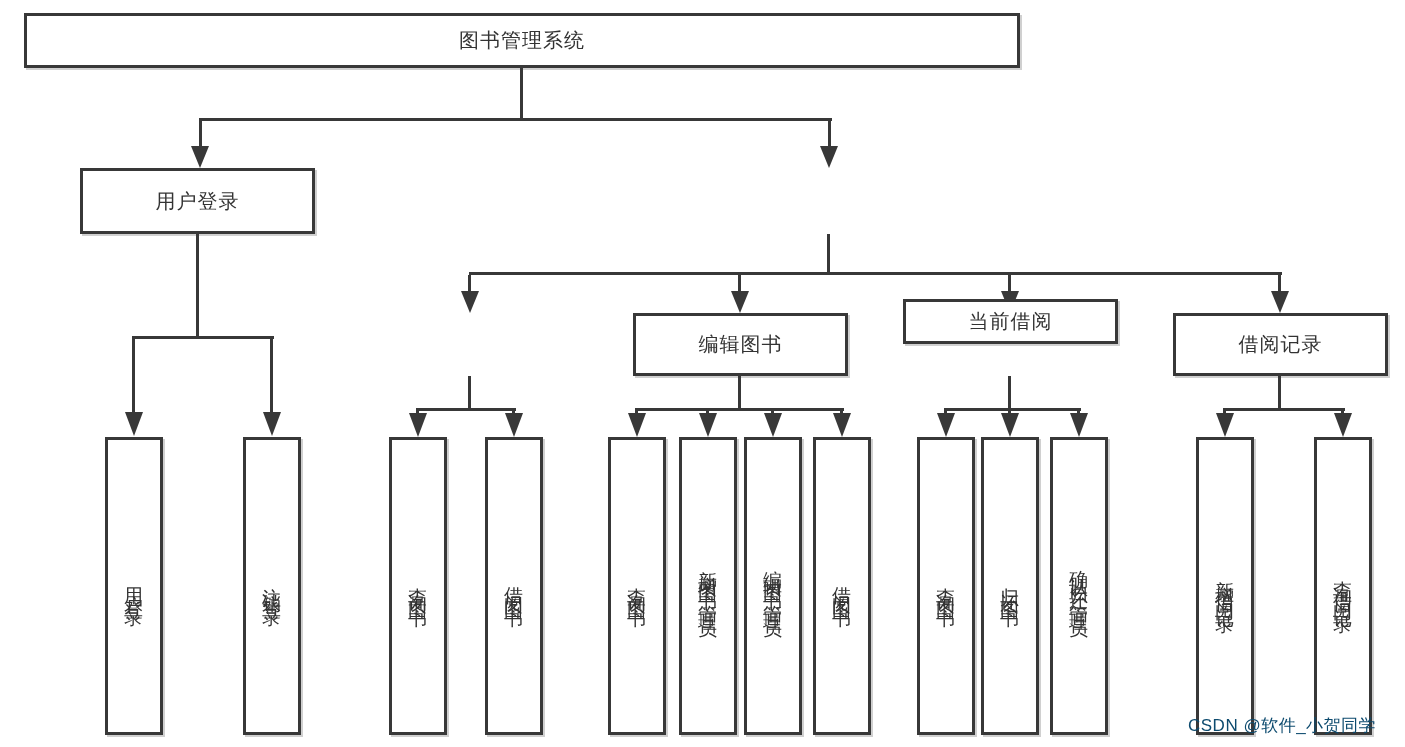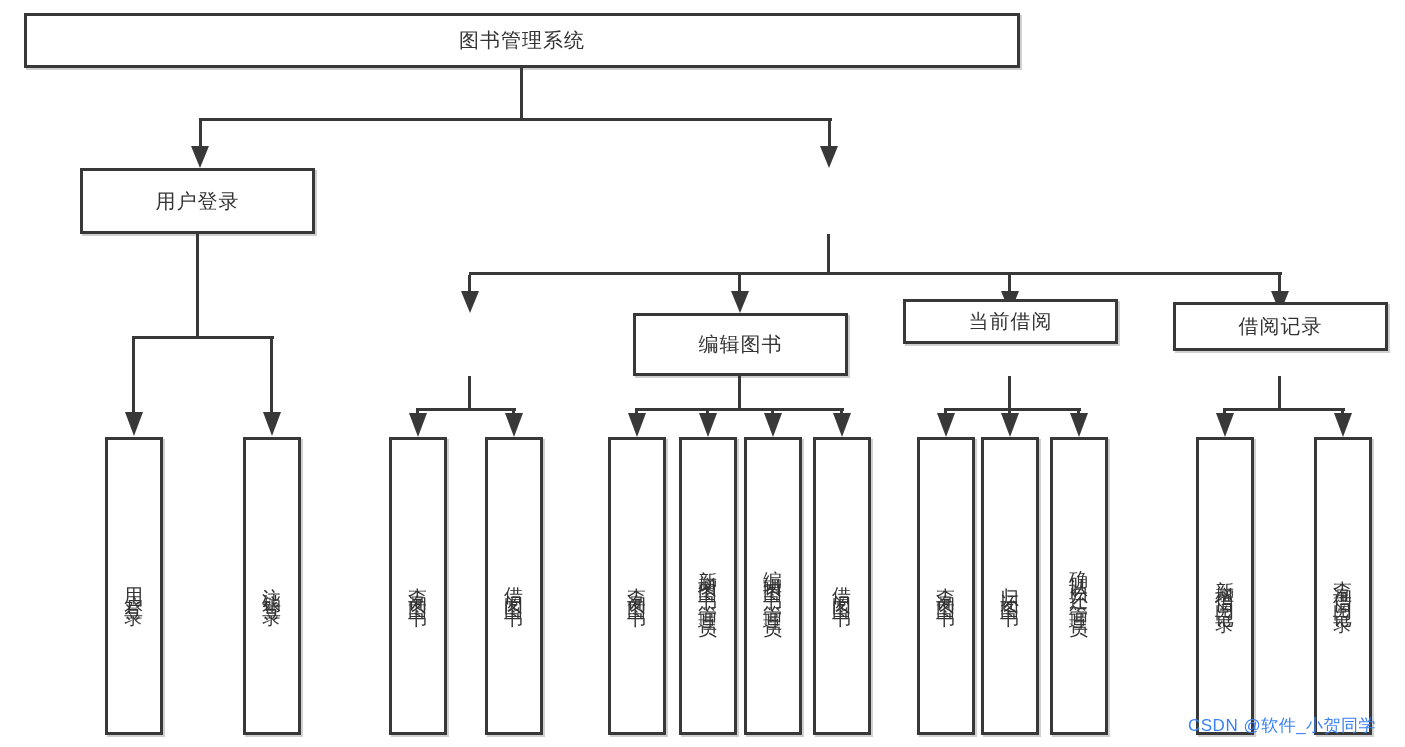--- a/index.html
+++ b/index.html
@@ -22,21 +22,21 @@
     border-left:9px solid transparent; border-right:9px solid transparent;
     border-top:22px solid #383838;
   }
   .arr24 {
     position:absolute; width:0; height:0;
     border-left:9px solid transparent; border-right:9px solid transparent;
     border-top:24px solid #383838;
   }
   .watermark {
     position:absolute; left:1188px; top:714px; font-size:17px;
-    color:#3b82f6; letter-spacing:0.5px; white-space:nowrap; z-index:5;
+    color:#0c4a6e; letter-spacing:0.5px; white-space:nowrap; z-index:5;
   }
 </style>
 </head>
 <body>
 
 <div class="stage">
 
   <div class="box" style="left:24px;top:13px;width:996px;height:55px">
     <span class="h-label">图书管理系统</span>
   </div>
@@ -69,21 +69,21 @@
   <div class="arr" style="left:1001px;top:291px"></div>
   <div class="vl" style="left:1278px;top:275px;height:17px"></div>
   <div class="arr" style="left:1271px;top:291px"></div>
 
   <div class="box" style="left:633px;top:313px;width:215px;height:63px">
     <span class="h-label">编辑图书</span>
   </div>
   <div class="box" style="left:903px;top:299px;width:215px;height:45px">
     <span class="h-label">当前借阅</span>
   </div>
-  <div class="box" style="left:1173px;top:302px;width:215px;height:49px">
+  <div class="box" style="left:1173px;top:313px;width:215px;height:63px">
     <span class="h-label">借阅记录</span>
   </div>
 
   <div class="vl" style="left:468px;top:376px;height:32px"></div>
   <div class="hl" style="left:416px;top:408px;width:100px"></div>
   <div class="vl" style="left:416px;top:411px;height:5px"></div>
   <div class="arr24" style="left:409px;top:413px"></div>
   <div class="vl" style="left:512px;top:411px;height:5px"></div>
   <div class="arr24" style="left:505px;top:413px"></div>
 

